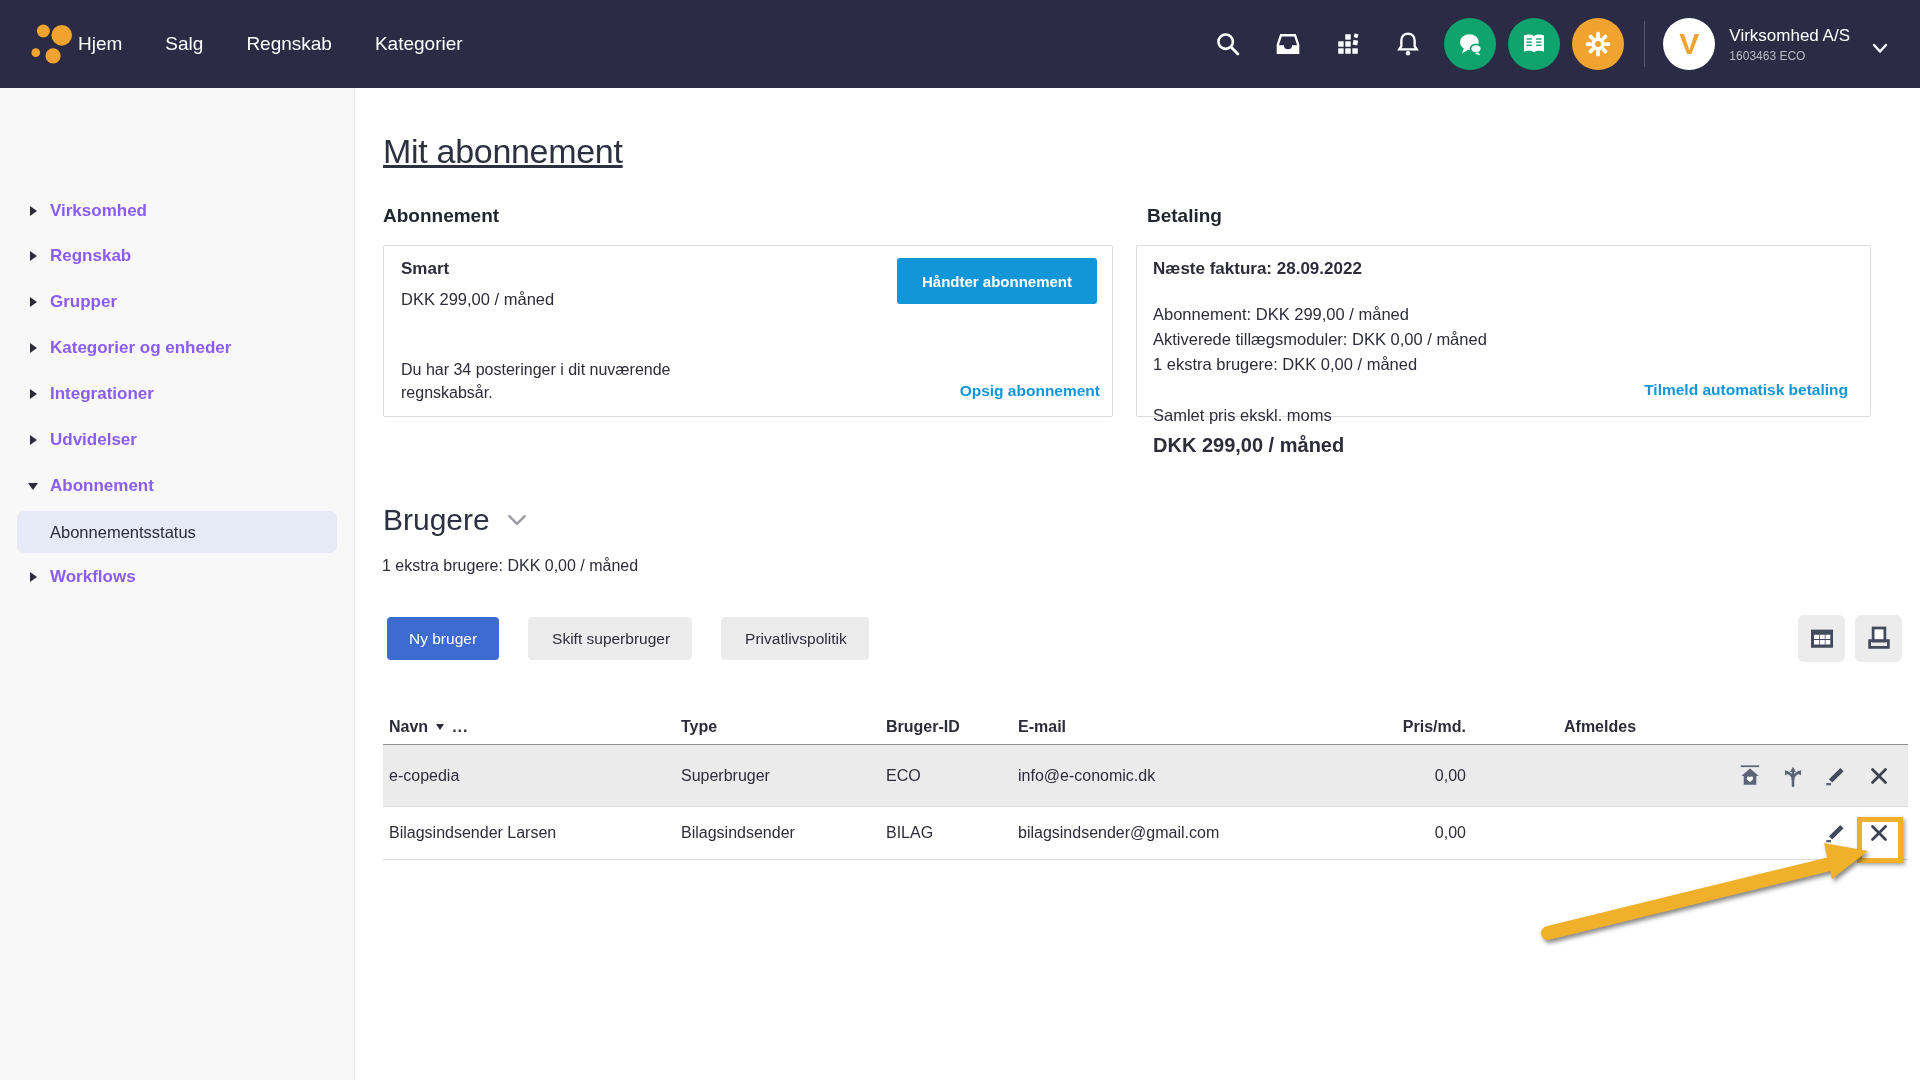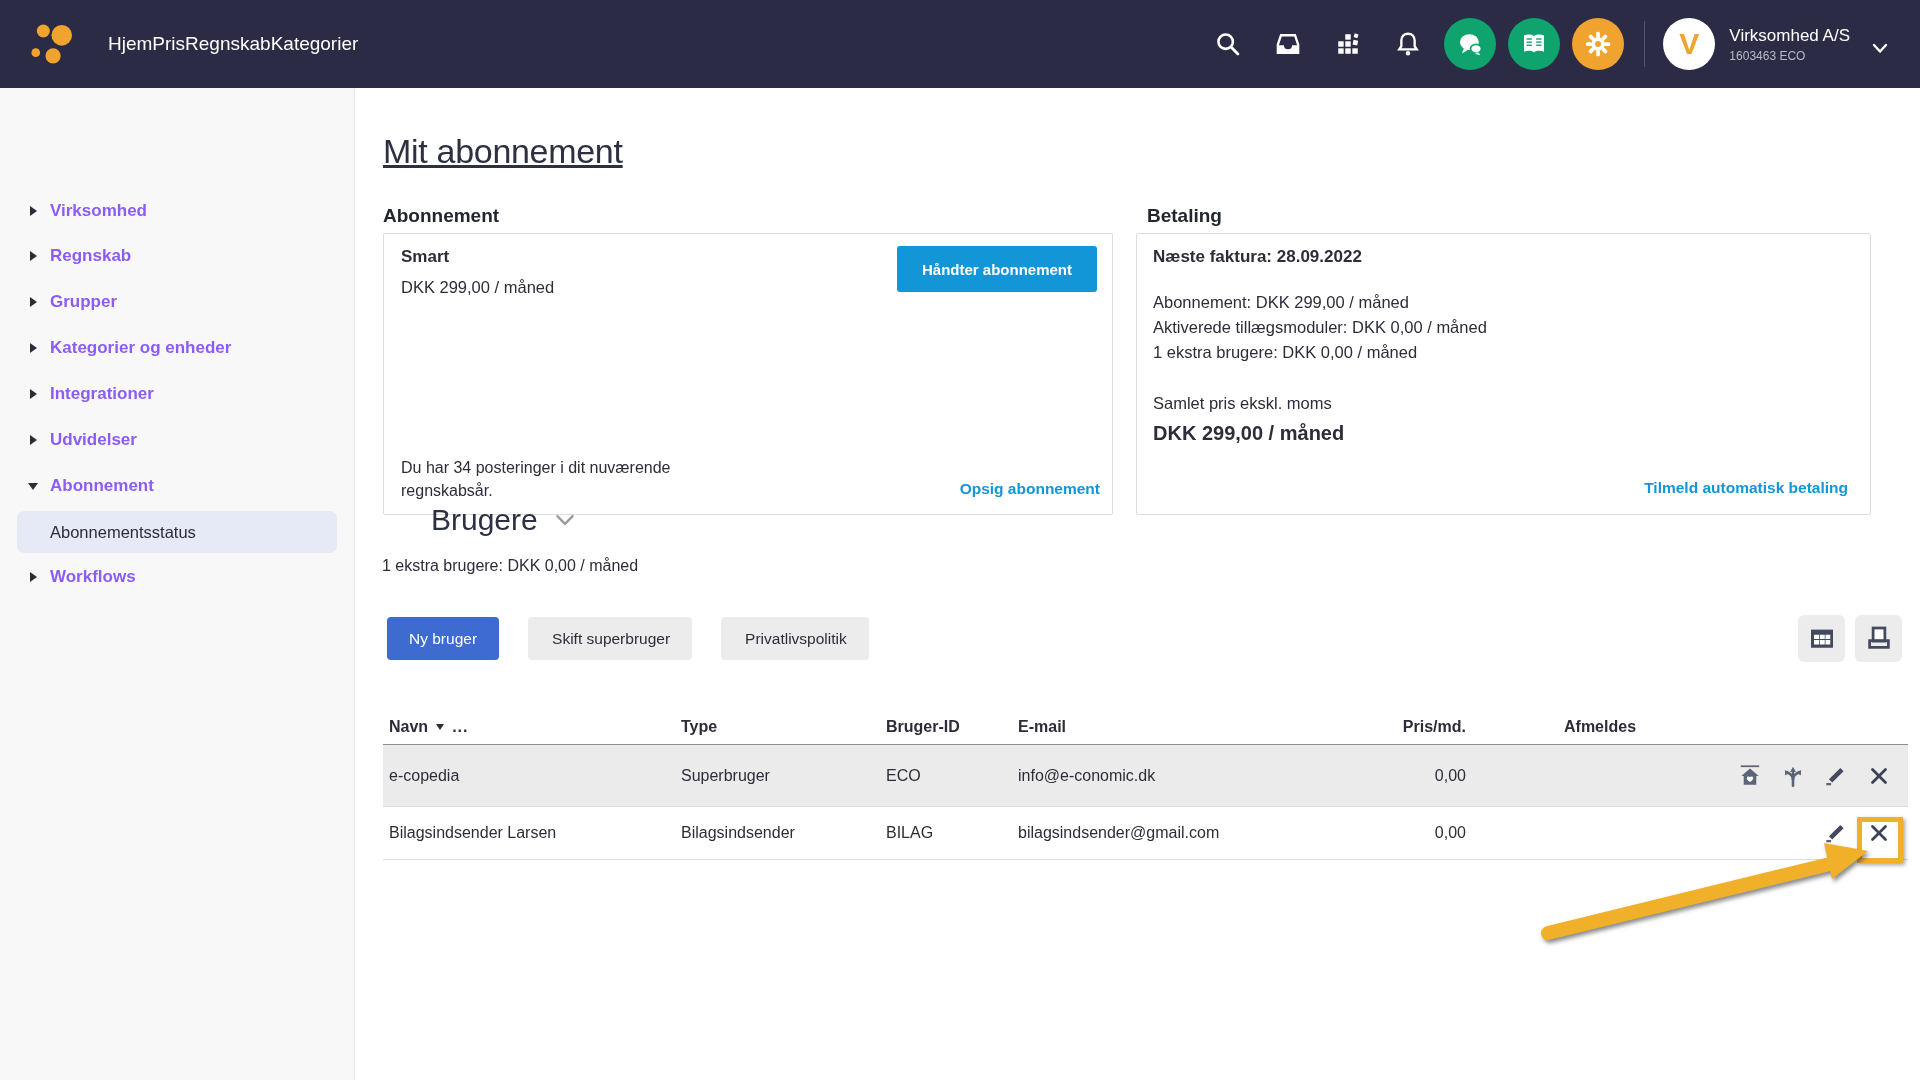--- a/index.html
+++ b/index.html
@@ -3,21 +3,21 @@
 <meta charset="utf-8">
 <style>
   * { margin:0; padding:0; box-sizing:border-box; }
   html,body { width:1920px; height:1080px; }
   body { font-family:"Liberation Sans", sans-serif; color:#2d2d3a; background:#fff; overflow:hidden; }
   .screen { position:relative; width:1920px; height:1080px; background:#fff; }
 
   
   .navbar { position:absolute; top:0; left:0; width:1920px; height:88px; background:#2B2B45; display:flex; align-items:center; }
   .logo { width:52px; height:52px; margin-left:26px; flex:0 0 auto; }
-  .menu { display:flex; margin-left:30px; }
+  .menu { display:flex; gap:43px; }
   .menu a { color:#fff; font-size:19px; text-decoration:none; cursor:pointer; }
   .nav-right { position:absolute; right:0; top:0; height:88px; display:flex; align-items:center; }
   .nav-ic { width:30px; height:30px; margin:0 15px; display:flex; align-items:center; justify-content:center; cursor:pointer; }
   .nav-circle { width:52px; height:52px; border-radius:50%; margin:0 6px; display:flex; align-items:center; justify-content:center; cursor:pointer; }
   .c-green { background:#0FA36E; }
   .c-orange { background:#F0A32F; }
   .nav-divider { width:1px; height:46px; background:#55556b; margin:0 18px 0 14px; }
   .avatar { width:52px; height:52px; border-radius:50%; background:#fff; display:flex; align-items:center; justify-content:center; margin-right:14px; cursor:pointer; }
   .avatar span { color:#F0A32F; font-size:30px; font-weight:700; line-height:1; }
   .company { margin-right:70px; cursor:pointer; }
@@ -30,36 +30,36 @@
   .side-item { position:absolute; left:0; width:355px; height:38px; display:flex; align-items:center; cursor:pointer; }
   .side-item .lbl { font-size:17px; font-weight:700; color:#8b5cf6; margin-left:50px; }
   .tri-r { position:absolute; left:30px; width:0; height:0; border-left:7px solid #2d2d3a; border-top:5px solid transparent; border-bottom:5px solid transparent; }
   .tri-d { position:absolute; left:28px; width:0; height:0; border-top:7px solid #2d2d3a; border-left:5px solid transparent; border-right:5px solid transparent; }
   .side-sub { position:absolute; left:17px; width:320px; height:42px; border-radius:7px; background:#E6E9F6; display:flex; align-items:center; cursor:pointer; }
   .side-sub .lbl2 { font-size:16.5px; font-weight:400; color:#2d2d3a; margin-left:33px; }
 
   
   .page-title { position:absolute; left:383px; top:132px; font-size:34px; font-weight:400; color:#2c3040; letter-spacing:-0.3px;text-decoration:underline; }
   .sec-label { position:absolute; top:205px; font-size:19px; font-weight:700; color:#22262e; }
-  .card { position:absolute; top:233px; height:282px; background:#fff; border:1px solid #DCDCDC; border-radius:2px; }
+  .card { position:absolute; top:245px; height:172px; background:#fff; border:1px solid #DCDCDC; border-radius:2px; }
   .card-left { left:383px; width:730px; }
   .card-right { left:1136px; width:735px; }
   .plan-name { position:absolute; left:17px; top:13px; font-size:17px; font-weight:700; }
   .plan-price { position:absolute; left:17px; top:44px; font-size:16.5px; color:#2d2d3a; }
   .btn-manage { position:absolute; right:15px; top:12px; width:200px; height:46px; background:#1296D8; color:#fff; border:none; border-radius:3px; font-family:inherit; font-size:15px; font-weight:700; cursor:pointer; }
   .postings { position:absolute; left:17px; bottom:12px; font-size:16px; line-height:23px; color:#2d2d3a; }
   .link { color:#1296D8; font-weight:700; font-size:15.5px; text-decoration:none; cursor:pointer; }
   .cancel-link { position:absolute; right:12px; bottom:16px; }
   .next-invoice { position:absolute; left:16px; top:13px; font-size:17px; font-weight:700; }
   .pay-lines { position:absolute; left:16px; top:56px; font-size:16.5px; line-height:25px; color:#2d2d3a; }
   .total-label { position:absolute; left:16px; top:160px; font-size:16.5px; }
   .total-value { position:absolute; left:16px; top:188px; font-size:20px; font-weight:700; }
   .auto-link { position:absolute; right:22px; bottom:17px; }
 
-  .users-heading { position:absolute; left:383px; top:500px; font-size:30px; font-weight:400; color:#2c3040; display:flex; align-items:center; gap:14px;margin-left:48px; }
+  .users-heading { position:absolute; left:383px; top:500px; font-size:30px; font-weight:400; color:#2c3040; display:flex; align-items:center; gap:14px; }
   .users-chev { margin-top:6px; cursor:pointer; }
   .users-note { position:absolute; left:382px; top:557px; font-size:16px; }
   .btn-row { position:absolute; left:387px; top:617px; display:flex; gap:29px; }
   .btn { height:43px; border:none; border-radius:4px; font-family:inherit; font-size:15.5px; cursor:pointer; padding:0 22px; }
   .btn-primary { background:#3E6BD0; color:#fff; }
   .btn-gray { background:#ECECEC; color:#2d2d3a;padding-left:24px; }
   .tool-btns { position:absolute; top:615px; right:18px; display:flex; gap:10px; }
   .tool-btn { width:47px; height:47px; border-radius:6px; background:#ECECEC; border:none; display:flex; align-items:center; justify-content:center; cursor:pointer; }
 
   
@@ -93,21 +93,21 @@
         <g fill="#F0A32F">
           <circle cx="16" cy="12" r="6"></circle>
           <circle cx="33" cy="16" r="9.5"></circle>
           <circle cx="9" cy="32" r="4"></circle>
           <circle cx="25" cy="35" r="7"></circle>
         </g>
       </svg>
     </div>
     <nav class="menu">
       <a>Hjem</a>
-      <a>Pris</a>
+      <a>Salg</a>
       <a>Regnskab</a>
       <a>Kategorier</a>
     </nav>
     <div class="nav-right">
       <div class="nav-ic">
         <svg viewBox="0 0 24 24" width="28" height="28">
             <circle cx="10" cy="10" r="6.2" fill="none" stroke="#fff" stroke-width="2.2"></circle>
             <line x1="14.8" y1="14.8" x2="20.5" y2="20.5" stroke="#fff" stroke-width="2.4" stroke-linecap="round"></line>
           </svg>
       </div>

